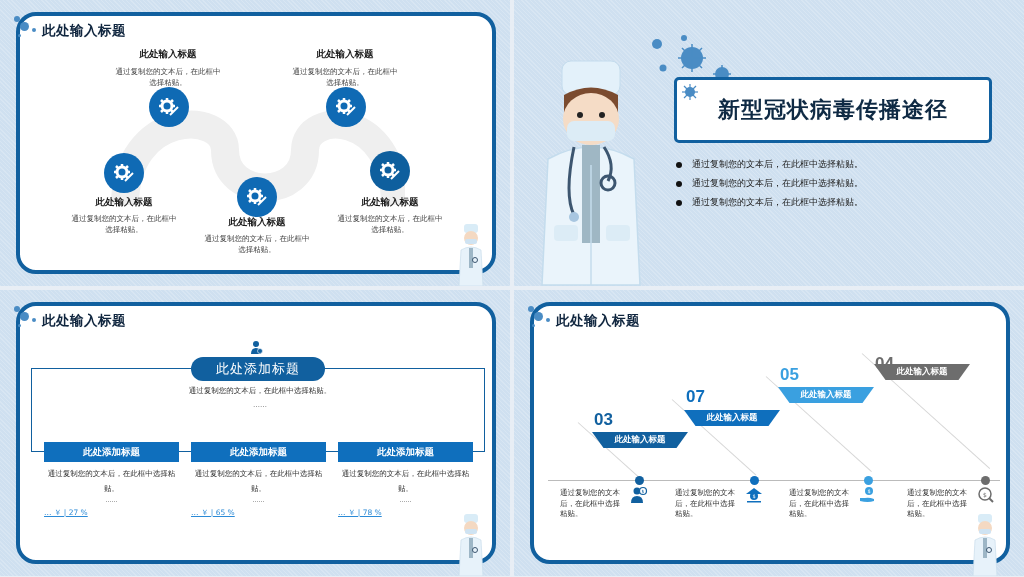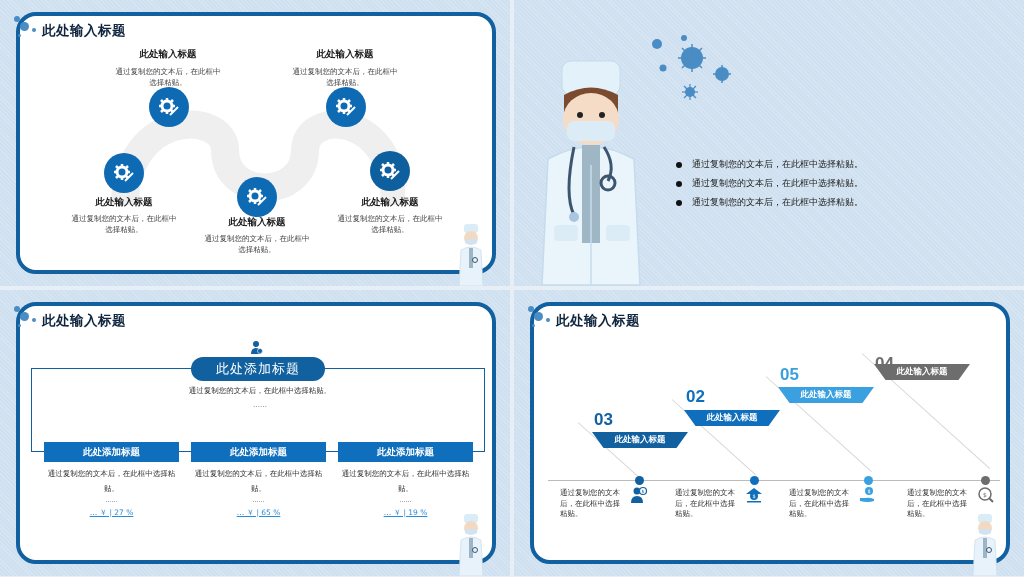--- a/index.html
+++ b/index.html
@@ -89,21 +89,21 @@
   .center-desc { position: absolute; left: 100px; width: 320px; top: 96px; text-align: center; font-size: 7.5px; color: #333; }
   .center-dots { position: absolute; left: 100px; width: 320px; top: 111px; text-align: center; font-size: 7px; color: #555; }
   .sub-head {
     position: absolute; top: 152px; width: 135px; height: 20px;
     background: #0f6fbd; color: #fff; font-size: 9.5px; font-weight: bold;
     font-family: "DejaVu Serif", "Liberation Serif", serif;
     display: flex; align-items: center; justify-content: center;
   }
   .sub-desc { position: absolute; top: 176px; width: 135px; text-align: center; font-size: 7.5px; color: #333; line-height: 15px; }
   .sub-dots { position: absolute; top: 206px; width: 135px; text-align: center; font-size: 6px; color: #555; }
-  .sub-link { position: absolute; top: 218px; width: 135px; text-align: center; font-size: 7.5px; color: #2b8ad6; text-decoration: underline; cursor: pointer; }
+  .sub-link { position: absolute; top: 218px; width: 135px; text-align: left; font-size: 7.5px; color: #2b8ad6; text-decoration: underline; cursor: pointer; }
 
   
   .timeline-line { position: absolute; left: 34px; top: 190px; width: 452px; height: 1px; background: #bbb; }
   .t-dot { position: absolute; width: 9px; height: 9px; border-radius: 50%; top: 186px; }
   .diag { position: absolute; height: 1px; background: #d6d6d6; transform-origin: left center; }
   .step-num { position: absolute; font-size: 17px; font-weight: bold; font-family: "Liberation Sans", sans-serif; }
   .step-banner {
     position: absolute; width: 96px; height: 16px;
     clip-path: polygon(0 0, 100% 0, 88% 100%, 12% 100%);
     color: #fff; font-size: 8.5px; font-weight: bold;
@@ -265,20 +265,23 @@
     <g stroke="#4a8cc4" stroke-width="1.5">
       <line x1="43" y1="10" x2="43" y2="38"></line>
         <line x1="29" y1="24" x2="57" y2="24"></line>
       <line x1="33" y1="14" x2="53" y2="34"></line>
         <line x1="53" y1="14" x2="33" y2="34"></line>
       <line x1="73" y1="31" x2="73" y2="49"></line>
         <line x1="64" y1="40" x2="82" y2="40"></line>
     </g>
   </svg>
 
+  <div class="title-box">
+    <span>新型冠状病毒传播途径</span>
+  </div>
   <svg style="position:absolute;left:168px;top:84px;width:16px;height:16px" viewBox="0 0 16 16">
     <circle cx="8" cy="8" r="5" fill="#4a8cc4"></circle>
     <g stroke="#4a8cc4" stroke-width="1.2">
         <line x1="8" y1="0" x2="8" y2="16"></line>
         <line x1="0" y1="8" x2="16" y2="8"></line>
         <line x1="2" y1="2" x2="14" y2="14"></line>
         <line x1="14" y1="2" x2="2" y2="14"></line>
       </g>
   </svg>
 
@@ -330,21 +333,21 @@
   <div class="sub-link" style="left:44px">… ￥ | 27 %</div>
 
   <div class="sub-head" style="left:191px">此处添加标题</div>
   <div class="sub-desc" style="left:191px">通过复制您的文本后，在此框中选择粘贴。</div>
   <div class="sub-dots" style="left:191px">……</div>
   <div class="sub-link" style="left:191px">… ￥ | 65 %</div>
 
   <div class="sub-head" style="left:338px">此处添加标题</div>
   <div class="sub-desc" style="left:338px">通过复制您的文本后，在此框中选择粘贴。</div>
   <div class="sub-dots" style="left:338px">……</div>
-  <div class="sub-link" style="left:338px">… ￥ | 19 %</div>
+  <div class="sub-link" style="left:338px">… ￥ | 78 %</div>
 
   <svg class="mini-doctor" style="left:456px;top:224px" viewBox="0 0 30 62">
     <rect x="8" y="0" width="14" height="9" rx="3" fill="#d9ecf7"></rect>
     <circle cx="15" cy="14" r="7" fill="#f4d9c2"></circle>
     <rect x="9" y="15" width="12" height="5" rx="2" fill="#cfe3f2"></rect>
     <path d="M3 62 L5 26 Q15 20 25 26 L27 62 Z" fill="#e7f2fa" stroke="#c8dceb" stroke-width="0.7"></path>
     <rect x="13" y="24" width="4" height="20" fill="#9db6c6"></rect>
     <circle cx="19" cy="36" r="2.5" fill="none" stroke="#3c5670" stroke-width="1"></circle>
   </svg>
 </div>
@@ -370,21 +373,21 @@
   <div class="step-banner" style="left:78px;top:142px;background:#11609f">此处输入标题</div>
   <div class="t-dot" style="left:121px;background:#11609f"></div>
   <div class="step-desc" style="left:46px">通过复制您的文本后，在此框中选择粘贴。</div>
   <svg class="step-icon" style="left:116px" viewBox="0 0 18 18">
     <circle cx="7" cy="5" r="3.5" fill="#11609f"></circle>
       <path d="M1 17 Q1 10 7 10 Q13 10 13 17 Z" fill="#11609f"></path>
     <circle cx="13" cy="5" r="3.5" fill="#fff" stroke="#11609f" stroke-width="1.2"></circle>
       <text x="13" y="7" font-size="4.5" text-anchor="middle" fill="#11609f">$</text>
   </svg>
 
-  <div class="step-num" style="left:172px;top:97px;color:#0f6fbd">02</div>
+  <div class="step-num" style="left:172px;top:97px;color:#0f6fbd">07</div>
   <div class="step-banner" style="left:170px;top:120px;background:#0f6fbd">此处输入标题</div>
   <div class="t-dot" style="left:236px;background:#0f6fbd"></div>
   <div class="step-desc" style="left:161px">通过复制您的文本后，在此框中选择粘贴。</div>
   <svg class="step-icon" style="left:231px" viewBox="0 0 18 18">
     <path d="M1 8 L9 2 L17 8 Z" fill="#0f6fbd"></path>
     <circle cx="9" cy="10" r="4" fill="#0f6fbd"></circle>
       <text x="9" y="12" font-size="5" text-anchor="middle" fill="#fff">$</text>
     <rect x="2" y="15" width="14" height="1.5" fill="#0f6fbd"></rect>
   </svg>
 

